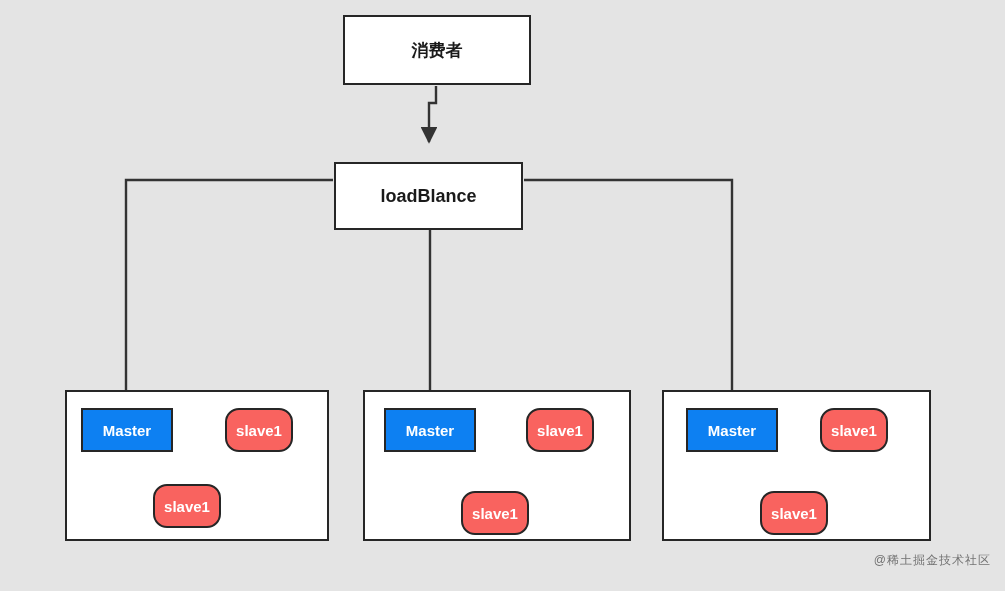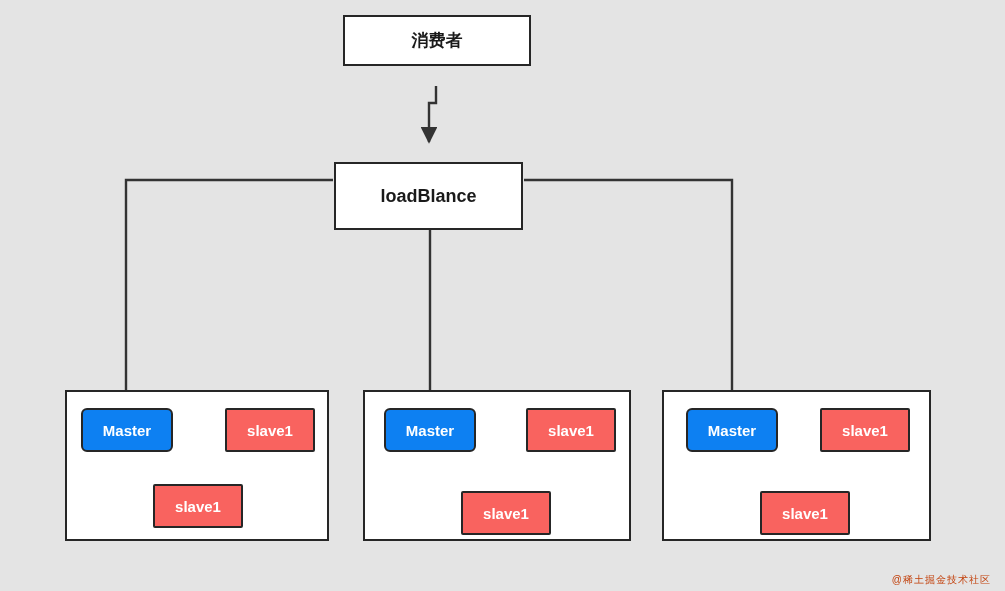--- a/index.html
+++ b/index.html
@@ -30,21 +30,21 @@
   }
   
   .rect-plain {
     background: #ffffff;
     border: 2px solid #262626;
     color: #1a1a1a;
     font-weight: bold;
   }
   .consumer-box {
     left: 343px; top: 15px;
-    width: 188px; height: 51px;
+    width: 188px; height: 70px;
     font-size: 17px;
   }
   .loadblance-box {
     left: 334px; top: 162px;
     width: 189px; height: 68px;
     font-size: 18px;
   }
   
   .cluster-box {
     position: absolute;
@@ -55,43 +55,43 @@
     height: 151px;
   }
   #cluster-1 { left: 65px;  width: 264px; }
   #cluster-2 { left: 363px; width: 268px; }
   #cluster-3 { left: 662px; width: 269px; }
 
   
   .master-node {
     background: #0d80f2;
     border: 2px solid #262626;
-    border-radius: 6px;
+    border-radius: 0;
     color: #ffffff;
     font-weight: bold;
     font-size: 15px;
     width: 92px;
     height: 44px;
   }
   .slave-node {
     background: #f9635f;
     border: 2px solid #262626;
-    border-radius: 2px;
+    border-radius: 14px;
     color: #ffffff;
     font-weight: bold;
     font-size: 15px;
-    width: 90px;
+    width: 68px;
     height: 44px;
   }
   .watermark {
     position: absolute;
     right: 14px;
-    bottom: 4px;
-    color: #c2410c;
-    font-size: 10px;
+    bottom: 22px;
+    color: #737373;
+    font-size: 12px;
     letter-spacing: 1px;
     user-select: none;
   }
 </style>
 </head>
 <body>
 
 <svg id="canvas" viewBox="0 0 1005 591" xmlns="http://www.w3.org/2000/svg">
   <defs>
     <marker id="arrow" viewBox="0 0 10 10" refX="9" refY="5" markerWidth="7" markerHeight="7" orient="auto-start-reverse">

